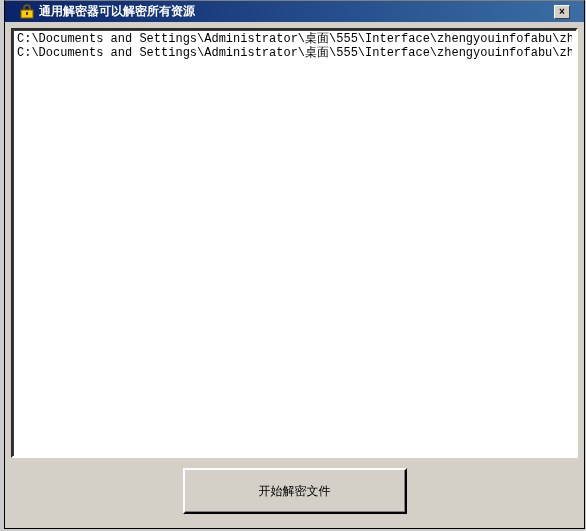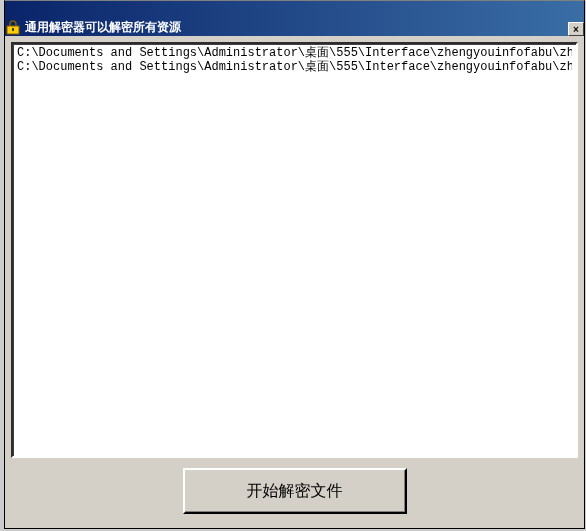--- a/index.html
+++ b/index.html
@@ -19,25 +19,25 @@
       height: 529px;
       margin-left: 4px;
       margin-top: 0;
       background: #d4d0c8;
       border: 1px solid #000000;
       border-top: 1px solid #808080;
       display: flex;
       flex-direction: column;
     }
     .titlebar {
-      height: 35px;
+      height: 21px;
       background: linear-gradient(to right, #0a246a, #3a6ea5);
       display: flex;
-      align-items: flex-end;
-      padding: 0 0;
+      align-items: center;
+      padding: 0 14px;
       color: #ffffff;
       font-size: 12px;
       font-weight: bold;
     }
     .titlebar-icon {
       width: 16px;
       height: 16px;
       margin-right: 4px;
       display: flex;
       align-items: center;
@@ -100,21 +100,21 @@
       justify-content: center;
     }
     .decrypt-button {
       width: 224px;
       height: 46px;
       background: #d4d0c8;
       border: 2px outset #ffffff;
       border-color: #ffffff #404040 #404040 #ffffff;
       box-shadow: inset -1px -1px 0 #808080, inset 1px 1px 0 #d4d0c8;
       font-family: SimSun, "Microsoft YaHei", sans-serif;
-      font-size: 16px;
+      font-size: 12px;
       color: #000000;
       cursor: pointer;
       display: flex;
       align-items: center;
       justify-content: center;
     }
   </style>
 </head>
 <body>
 

